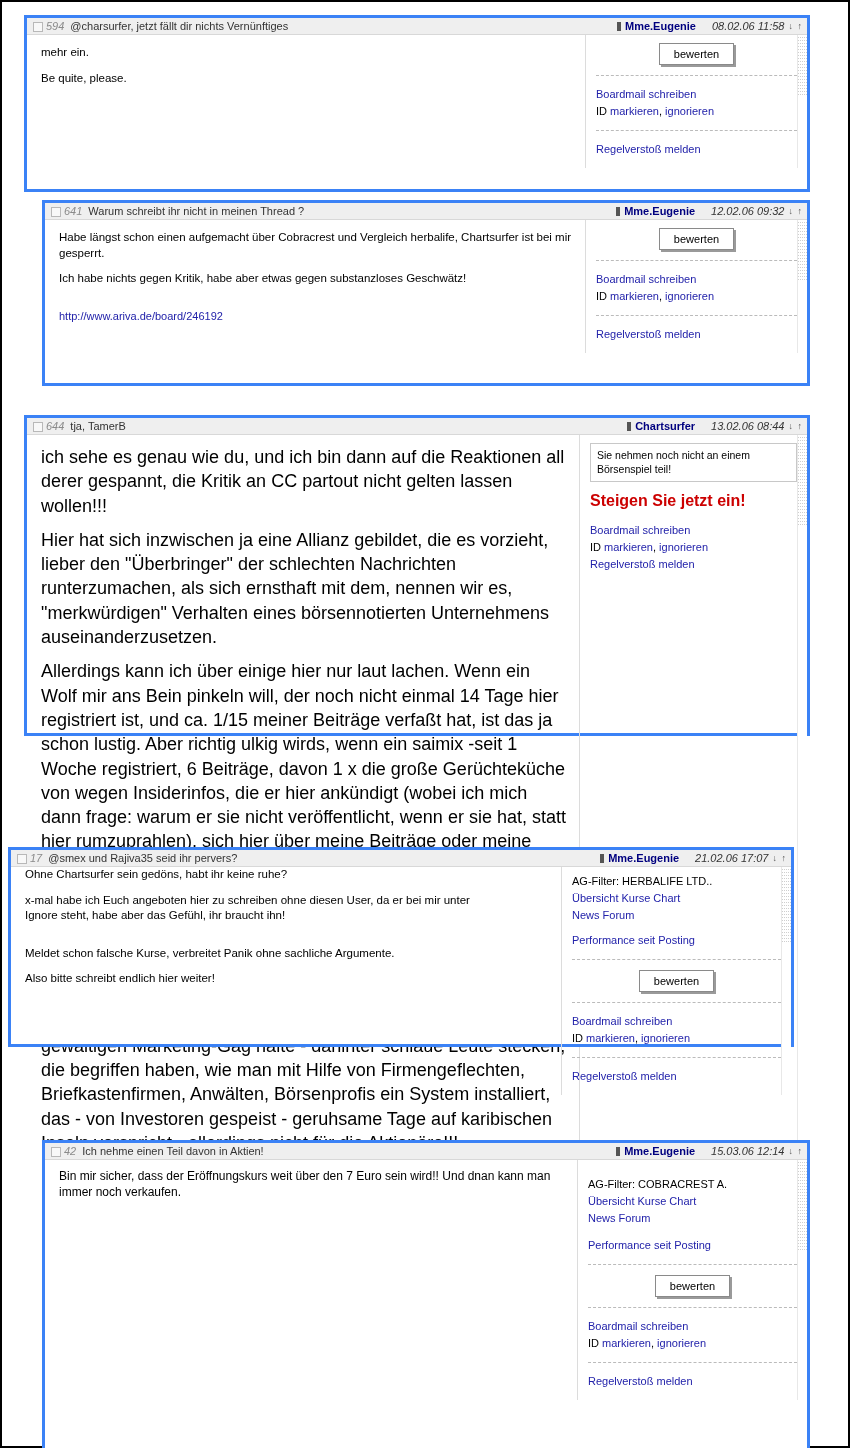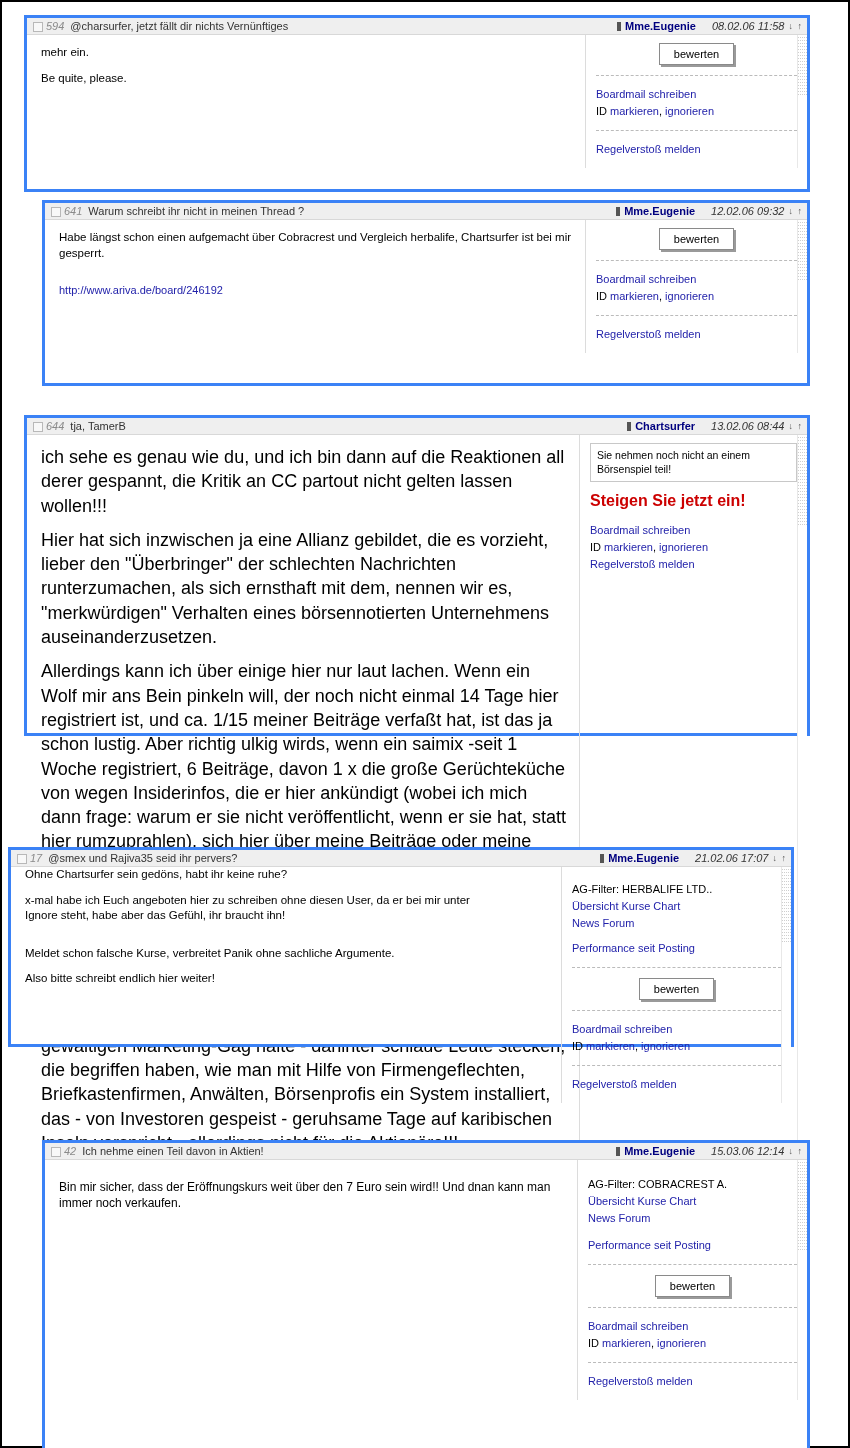--- a/index.html
+++ b/index.html
@@ -288,20 +288,21 @@
       <div class="hdr-right">
         <span class="user-mark"></span>
         <span class="hdr-user">Mme.Eugenie</span>
         <span class="hdr-date">12.02.06 09:32</span>
         <span class="hdr-arrows">↓ ↑</span>
       </div>
     </div>
     <div class="post-body">
       <div class="post-text">
         <p>Habe längst schon einen aufgemacht über Cobracrest und Vergleich herbalife, Chartsurfer ist bei mir gesperrt.</p>
+        <p>Ich habe nichts gegen Kritik, habe aber etwas gegen substanzloses Geschwätz!</p>
         <p style="margin-top:22px;"><a class="url-link">http://www.ariva.de/board/246192</a></p>
       </div>
       <div class="post-side">
         <div style="text-align:center;">
           <span class="rate-button">bewerten</span>
         </div>
         <hr class="sep">
         <a class="link">Boardmail schreiben</a>
         <div class="idline">
           <span class="lbl">ID</span>
@@ -417,21 +418,21 @@
         <span class="hdr-arrows">↓ ↑</span>
       </div>
     </div>
     <div class="post-body">
       <div class="post-text" style="padding-top:0;">
         <p>Ohne Chartsurfer sein gedöns, habt ihr keine ruhe?</p>
         <p>x-mal habe ich Euch angeboten hier zu schreiben ohne diesen User, da er bei mir unter Ignore steht, habe aber das Gefühl, ihr braucht ihn!</p>
         <p style="margin-top:22px;">Meldet schon falsche Kurse, verbreitet Panik ohne sachliche Argumente.</p>
         <p>Also bitte schreibt endlich hier weiter!</p>
       </div>
-      <div class="post-side" style="padding-top:14px;margin-left:44px;">
+      <div class="post-side" style="padding-top:6px;margin-left:44px;">
         <div class="ag-filter">AG-Filter: HERBALIFE LTD..</div>
         <div class="idline">
           <span class="link-inline">Übersicht</span>
           <span class="link-inline">Kurse</span>
           <span class="link-inline">Chart</span>
         </div>
         <div class="idline">
           <span class="link-inline">News</span>
           <span class="link-inline">Forum</span>
         </div>
@@ -488,21 +489,21 @@
         <span class="hdr-subject">Ich nehme einen Teil davon in Aktien!</span>
       </div>
       <div class="hdr-right">
         <span class="user-mark"></span>
         <span class="hdr-user">Mme.Eugenie</span>
         <span class="hdr-date">15.03.06 12:14</span>
         <span class="hdr-arrows">↓ ↑</span>
       </div>
     </div>
     <div class="post-body">
-      <div class="post-text" style="padding-top:19px; font-size:12px;">
+      <div class="post-text" style="padding-top:8px; font-size:12px;">
         <p>Bin mir sicher, dass der Eröffnungskurs weit über den 7 Euro sein wird!! Und dnan kann man immer noch verkaufen.</p>
       </div>
       <div class="post-side" style="padding-top:16px;">
         <div class="ag-filter">AG-Filter: COBRACREST A.</div>
         <div class="idline">
           <span class="link-inline">Übersicht</span>
           <span class="link-inline">Kurse</span>
           <span class="link-inline">Chart</span>
         </div>
         <div class="idline">

